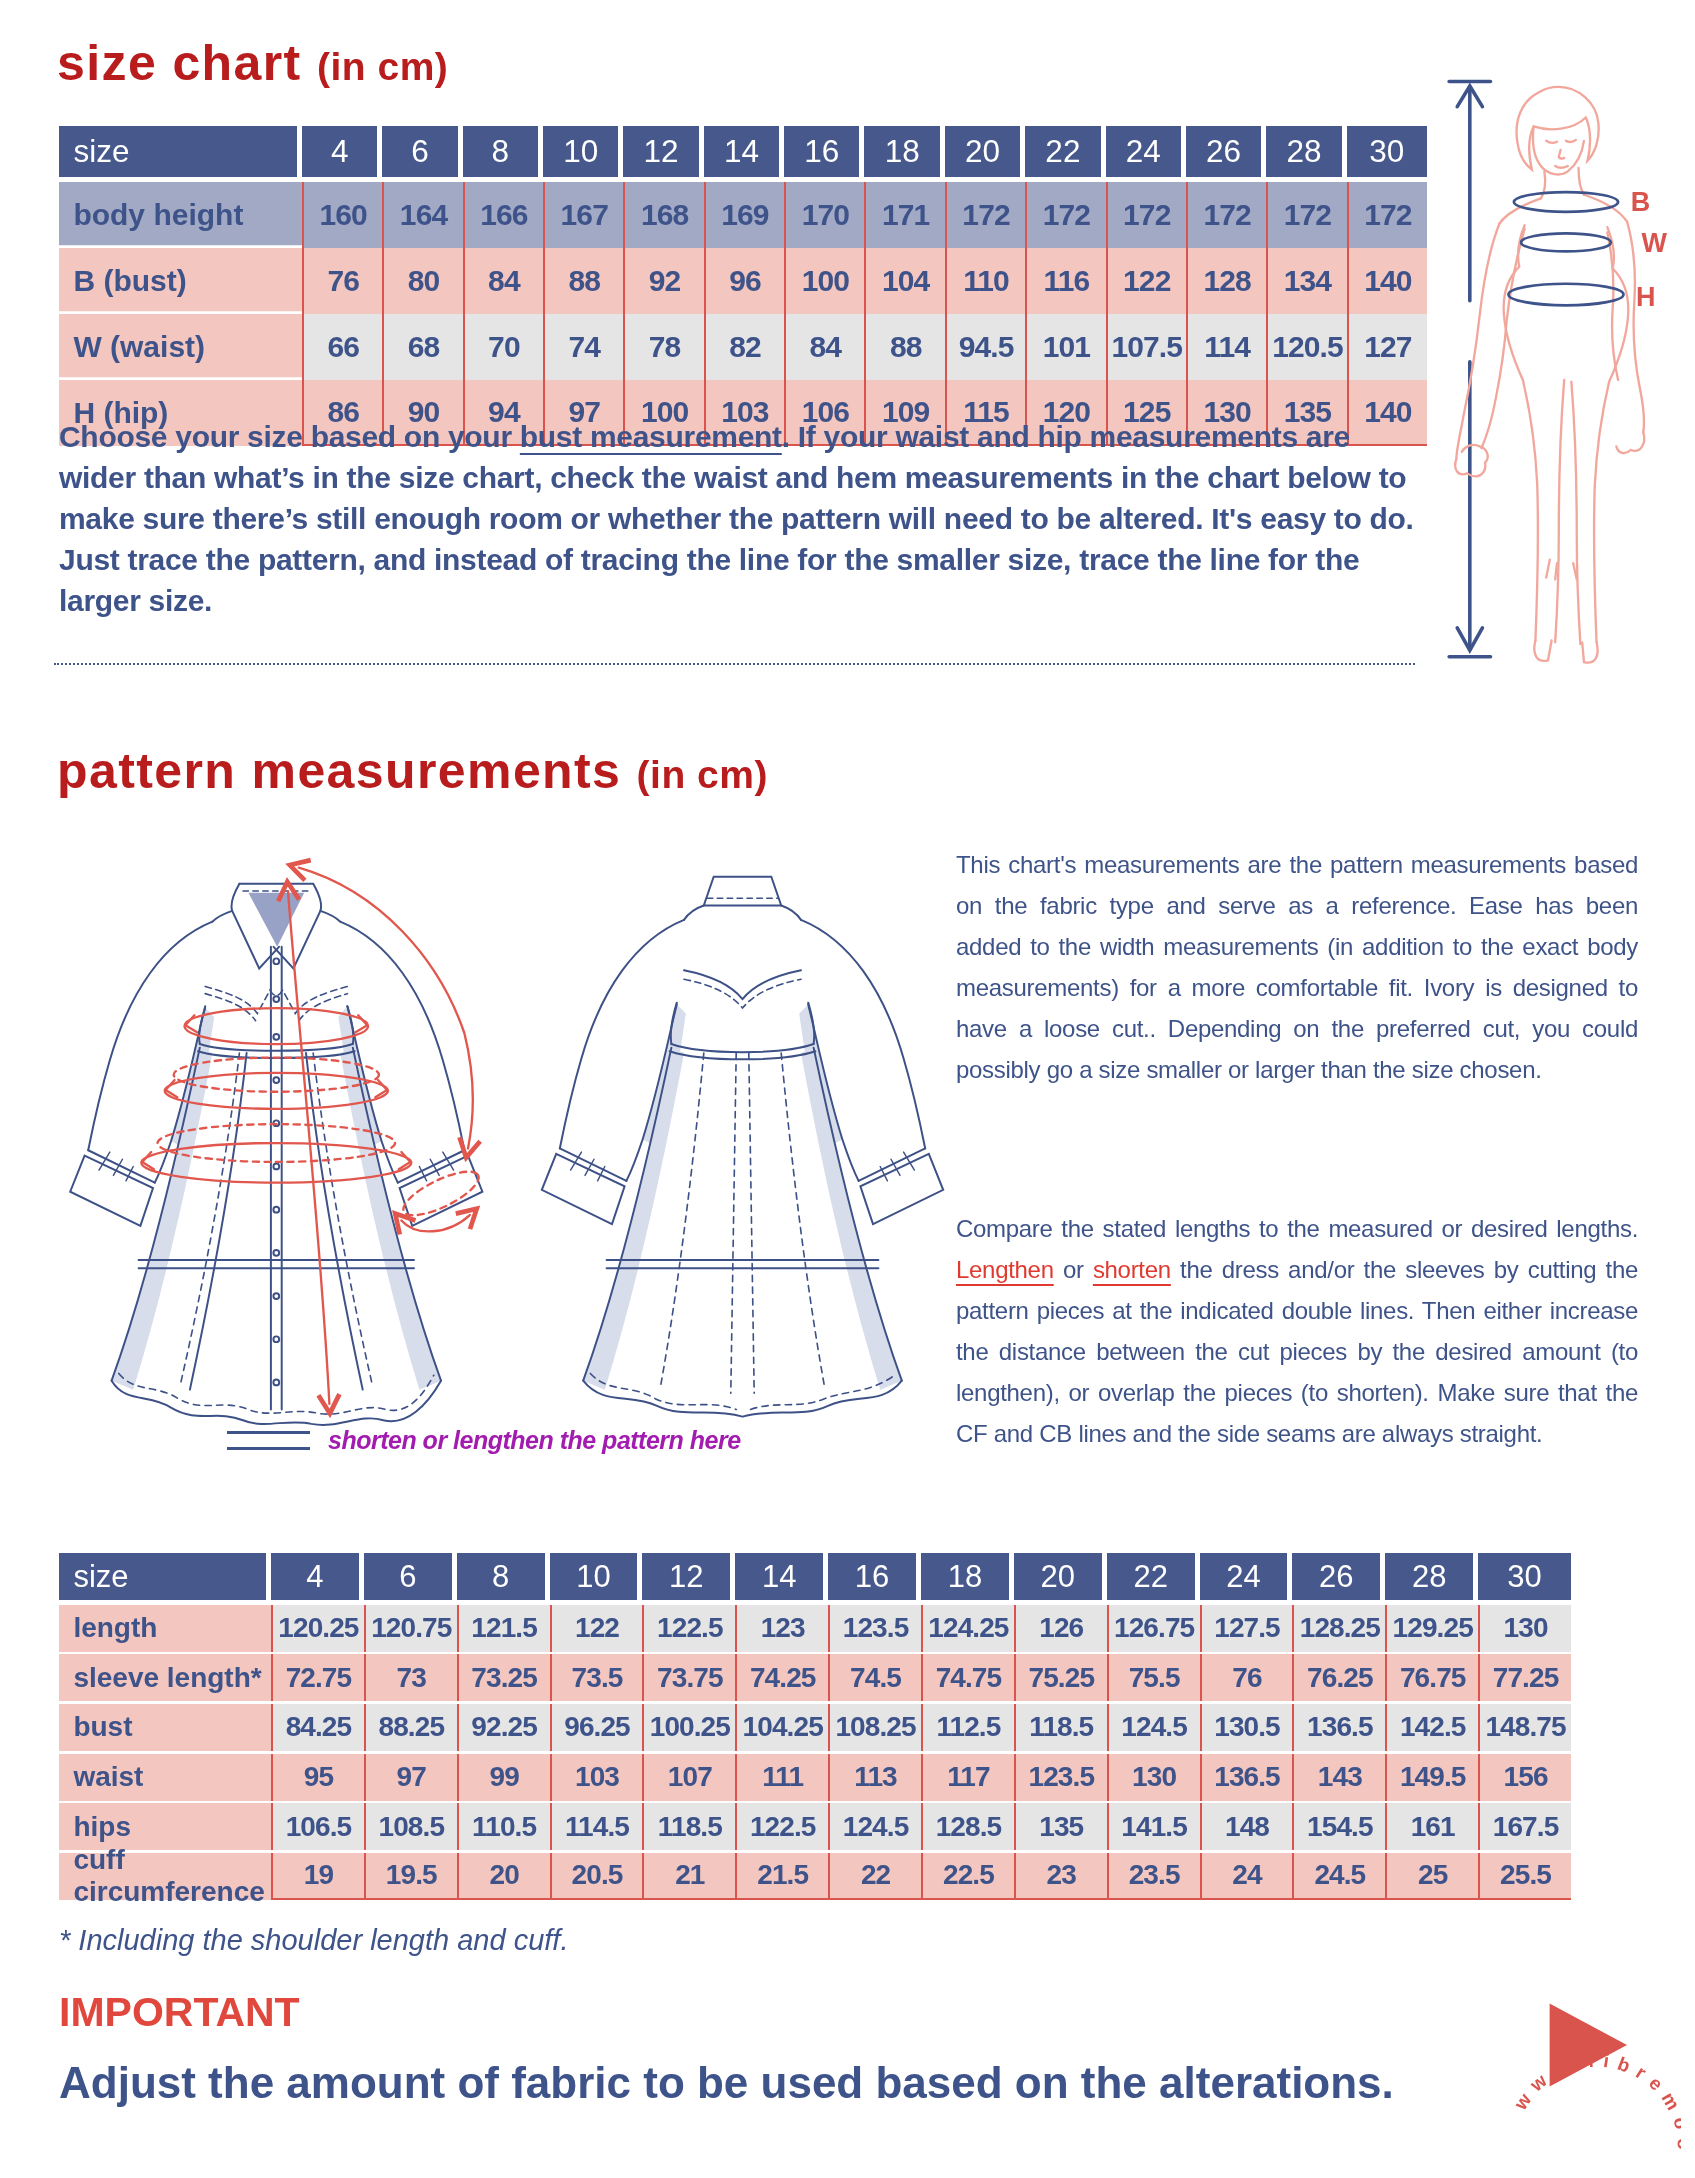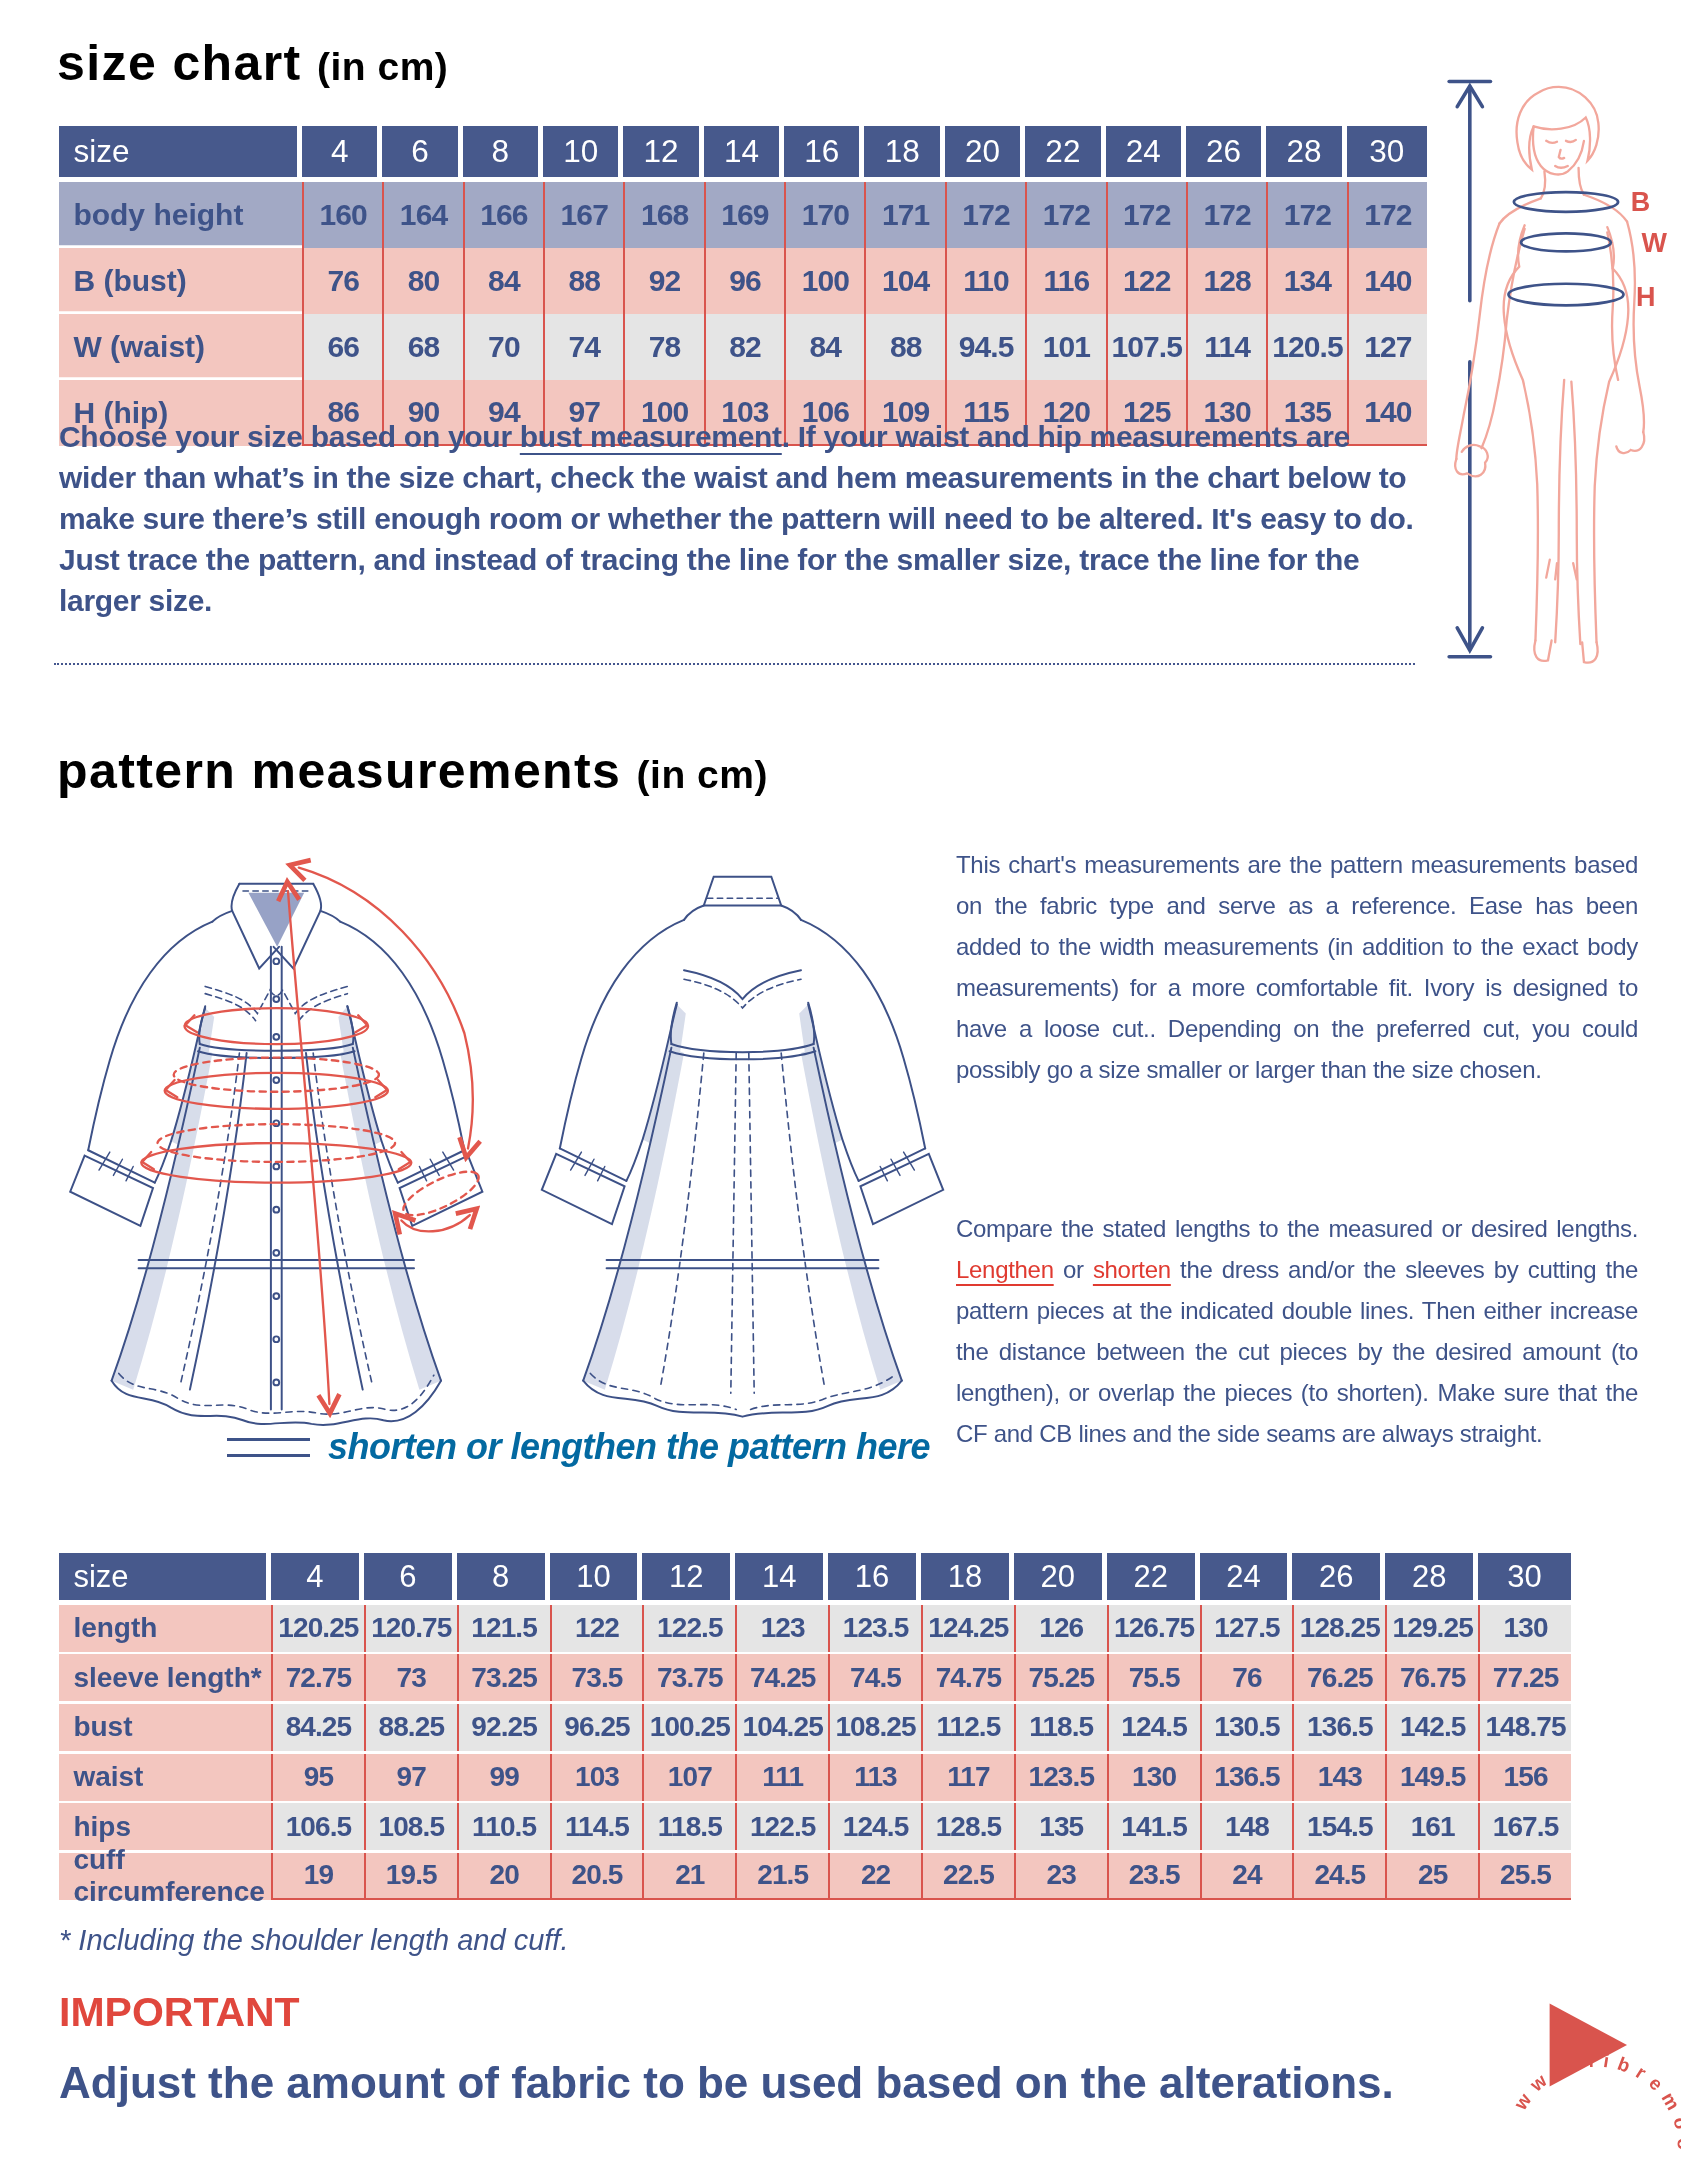--- a/index.html
+++ b/index.html
@@ -1,21 +1,21 @@
 <!DOCTYPE html>
 <html style="font-size:14.4px"><head>
 <meta charset="utf-8">
 <style>
   *{box-sizing:border-box;margin:0;padding:0}
   html,body{background:#ffffff}
   .page{position:relative;width:1696px;height:2178px;background:#fff;overflow:hidden;
         color:#3e5389;font-family:"Liberation Sans","DejaVu Sans",sans-serif;}
 
   
-  .h1{position:absolute;left:57px;font-weight:bold;color:#000000;letter-spacing:1.4px;font-size:50px}
+  .h1{position:absolute;left:57px;font-weight:bold;color:#b91c1c;letter-spacing:1.4px;font-size:50px}
   .h1 .suffix{font-size:39px;letter-spacing:0.5px}
   #sc-title{top:34px}
   #pm-title{top:742px}
 
   
   .tbl{position:absolute;left:59px}
   .trow{display:grid;grid-template-columns:var(--labelw) repeat(14,1fr)}
   .thead{margin-bottom:4.5px}
   .hc{background:#47598c;color:#fff;display:flex;align-items:center;justify-content:center;
       font-weight:normal;border-right:5.4px solid #fff}
@@ -43,21 +43,21 @@
          font-size:30px;line-height:41px;letter-spacing:-0.3px}
   .u{text-decoration:underline;text-decoration-thickness:2.3px;text-underline-offset:6.3px}
   .dotted{position:absolute;left:54px;top:663px;width:1361px;border-top:2.7px dotted #44568e}
   .rc{position:absolute;left:956px;width:682px;font-weight:normal;font-size:24px;
       line-height:41px;text-align:justify;letter-spacing:-0.3px}
   #rc1{top:844px}
   #rc2{top:1208px}
   .redu{color:#e03a30;text-decoration:underline;text-underline-offset:6.3px;text-decoration-thickness:2.3px}
   .caption{position:absolute;left:227px;top:1426px;display:flex;align-items:center;gap:18px}
   .dbl{width:83px;height:19px;border-top:3.6px solid #3e5389;border-bottom:3.6px solid #3e5389}
-  .caption .txt{color:#0369a1;font-size:36px;font-style:italic;font-weight:bold;letter-spacing:-0.5px}
+  .caption .txt{color:#a21caf;font-size:25px;font-style:italic;font-weight:bold;letter-spacing:-0.5px}
   .footnote{position:absolute;left:59px;top:1924px;font-style:italic;font-size:29px}
   .imp-h{position:absolute;left:59px;top:1989px;font-size:41px;font-weight:bold;color:#e0473d}
   .imp-t{position:absolute;left:59px;top:2058px;font-size:44px;font-weight:bold}
 
   
   .fig{position:absolute;left:1415px;top:74px}
   .dress{position:absolute;left:63px;top:853px}
   .logo{position:absolute;left:1465px;top:1937px}
 </style>
 </head>

